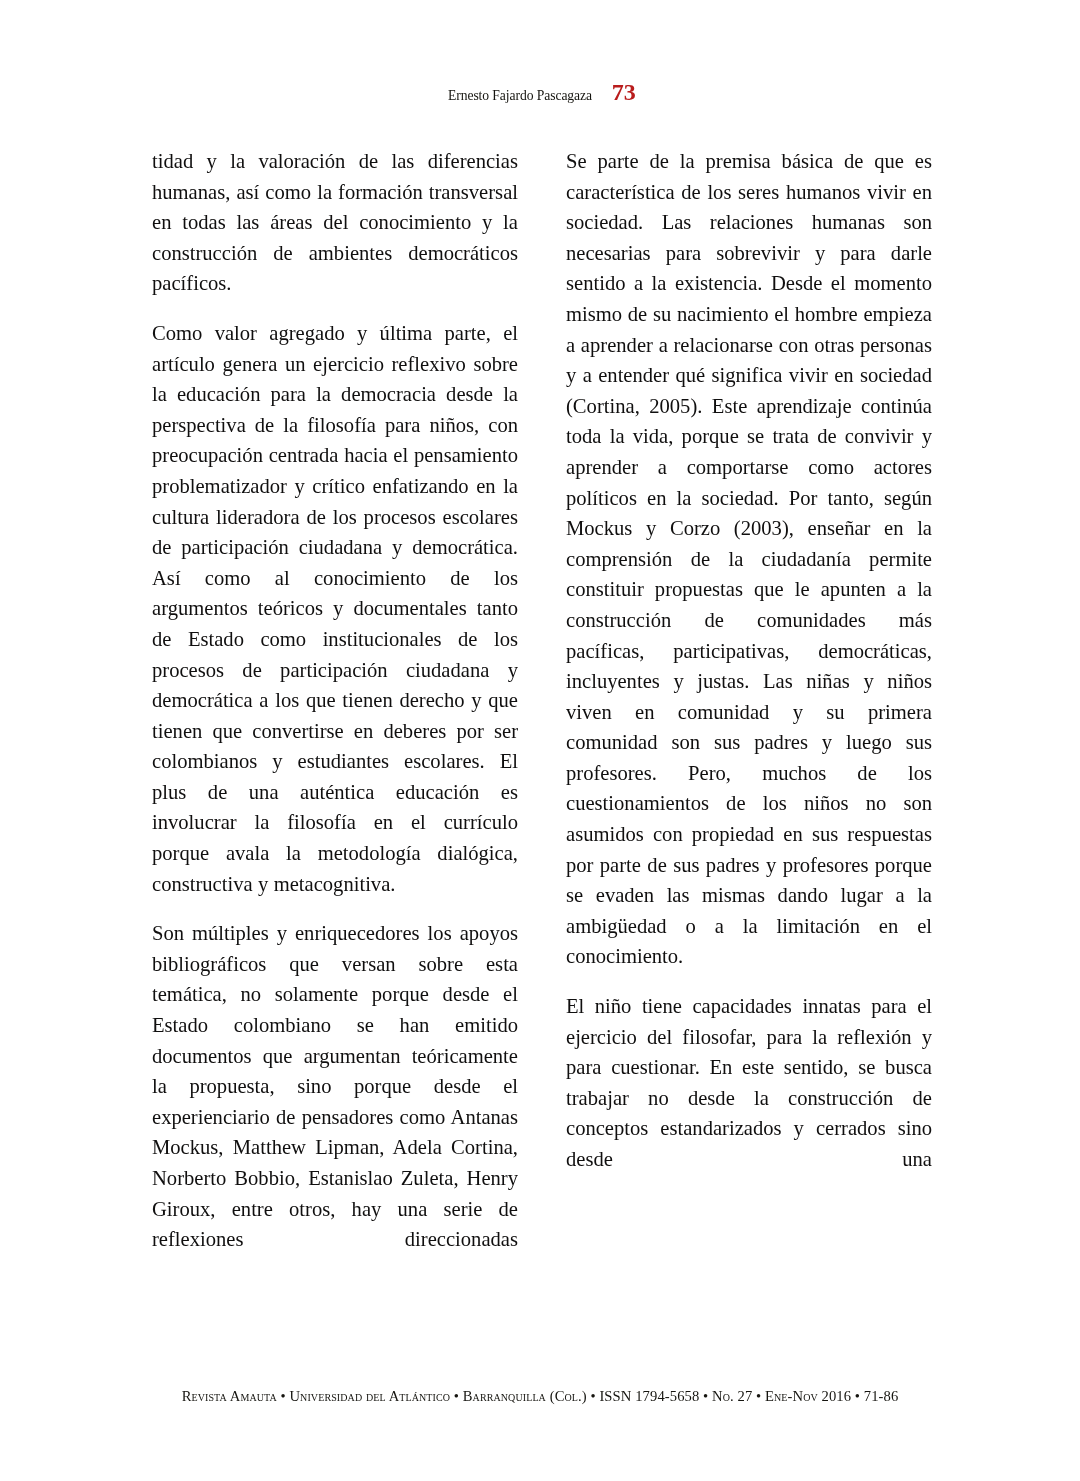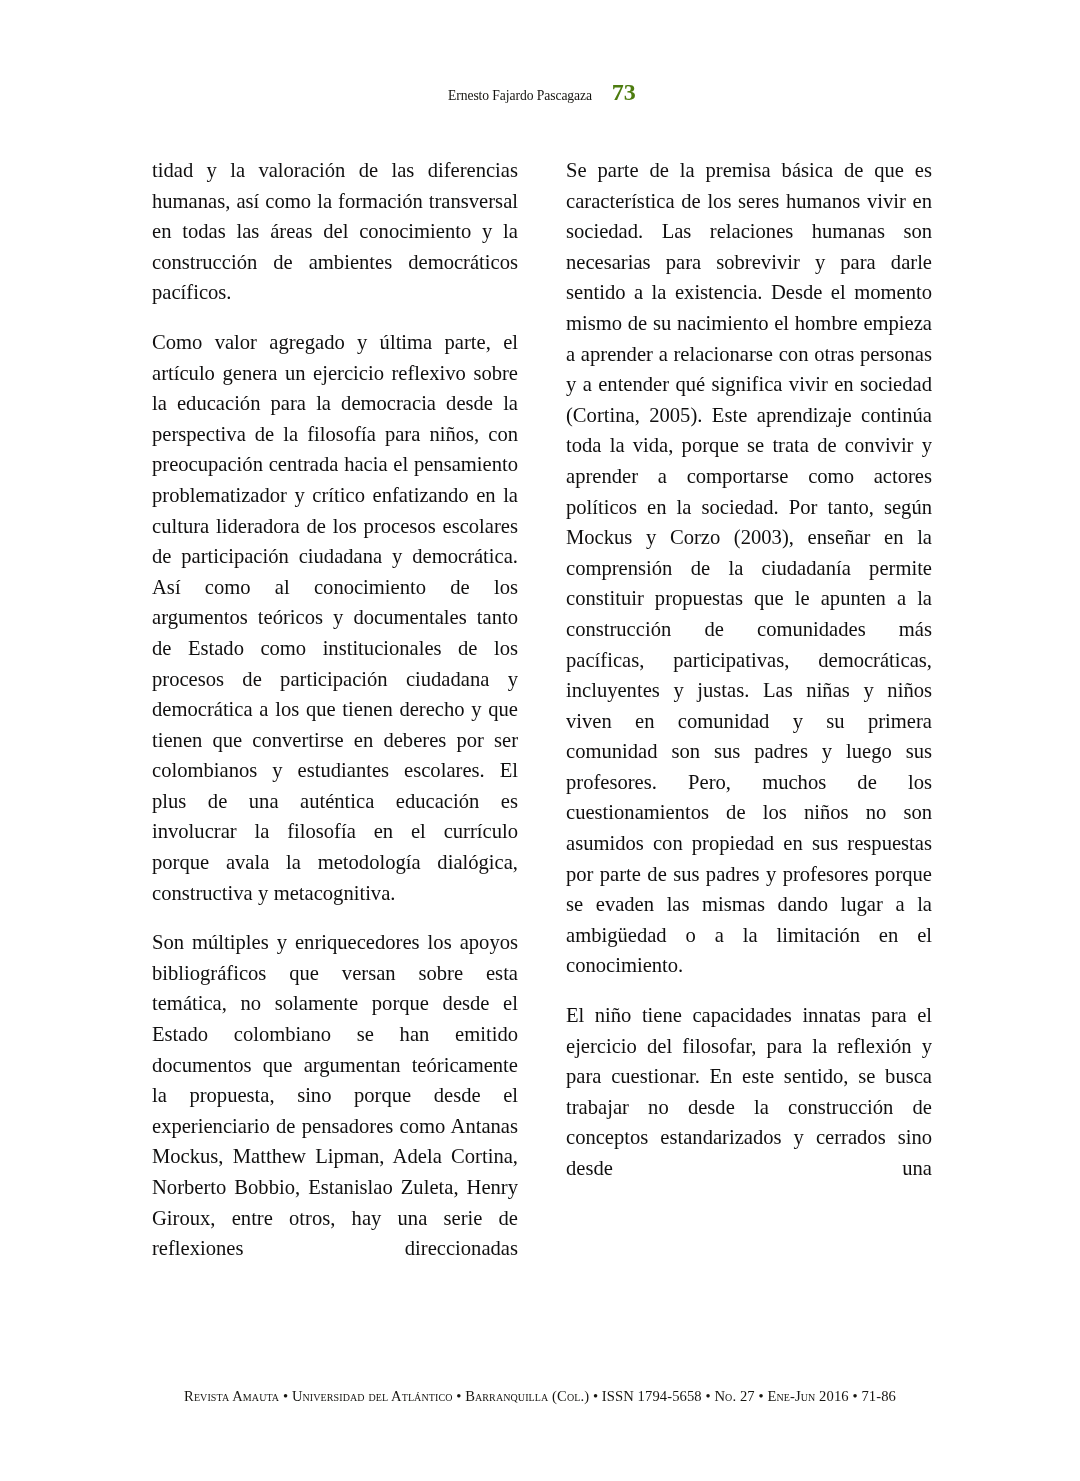--- a/index.html
+++ b/index.html
@@ -38,36 +38,35 @@
     transform: scaleX(0.88);
     transform-origin: left bottom;
     white-space: nowrap;
     color: #15140f;
   }
 
   .running-head .folio {
     font-size: 24px;
     font-weight: bold;
     line-height: 1;
-    color: #4d7c0f;
+    color: #b91c1c;
   }
 
   
   .columns {
     position: absolute;
     top: 146px;
     left: 152px;
     width: 780px;
     display: flex;
     gap: 48px;
   }
 
   .col {
     width: 366px;
-    margin-top: 9px;
   }
 
   .col p {
     margin: 0 0 19px 0;
     font-size: 20.6px;
     line-height: 30.6px;
     text-align: justify;
     text-justify: inter-word;
     hyphens: manual;
     -webkit-hyphens: manual;
@@ -116,15 +115,15 @@
       <p class="continued">Son múltiples y enriquecedores los apoyos bibliográficos que versan sobre esta temática, no solamente porque desde el Estado colombiano se han emitido documentos que argumentan teóricamente la propuesta, sino porque desde el experienciario de pensadores como Antanas Mockus, Matthew Lipman, Adela Cortina, Norberto Bobbio, Estanislao Zuleta, Henry Giroux, entre otros, hay una serie de reflexiones direccionadas</p>
     </div>
 
     <div class="col">
       <p>Se parte de la premisa básica de que es característica de los seres humanos vivir en sociedad. Las relaciones humanas son necesarias para sobrevivir y para darle sentido a la existencia. Desde el momento mismo de su nacimiento el hombre empieza a aprender a relacionarse con otras personas y a entender qué significa vivir en sociedad (Cortina, 2005). Este aprendizaje continúa toda la vida, porque se trata de convivir y aprender a comportarse como actores políticos en la sociedad. Por tanto, según Mockus y Corzo (2003), enseñar en la comprensión de la ciudadanía permite constituir propuestas que le apunten a la construcción de comunidades más pacíficas, participativas, democráticas, incluyentes y justas. Las niñas y niños viven en comunidad y su primera comunidad son sus padres y luego sus profesores. Pero, muchos de los cuestionamientos de los niños no son asumidos con propiedad en sus respuestas por parte de sus padres y profesores porque se evaden las mismas dando lugar a la ambigüedad o a la limitación en el conocimiento.</p>
       <p class="continued">El niño tiene capacidades innatas para el ejercicio del filosofar, para la reflexión y para cuestionar. En este sentido, se busca trabajar no desde la construcción de conceptos estandarizados y cerrados sino desde una</p>
     </div>
 
   </div>
 
-  <div class="footer">Revista Amauta • Universidad del Atlántico • Barranquilla (Col.) • ISSN 1794-5658 • No. 27 • Ene-Jun 2016 • 71-86</div>
+  <div class="footer">Revista Amauta • Universidad del Atlántico • Barranquilla (Col.) • ISSN 1794-5658 • No. 27 • Ene-Nov 2016 • 71-86</div>
 
 </div>
 
 </body></html>

